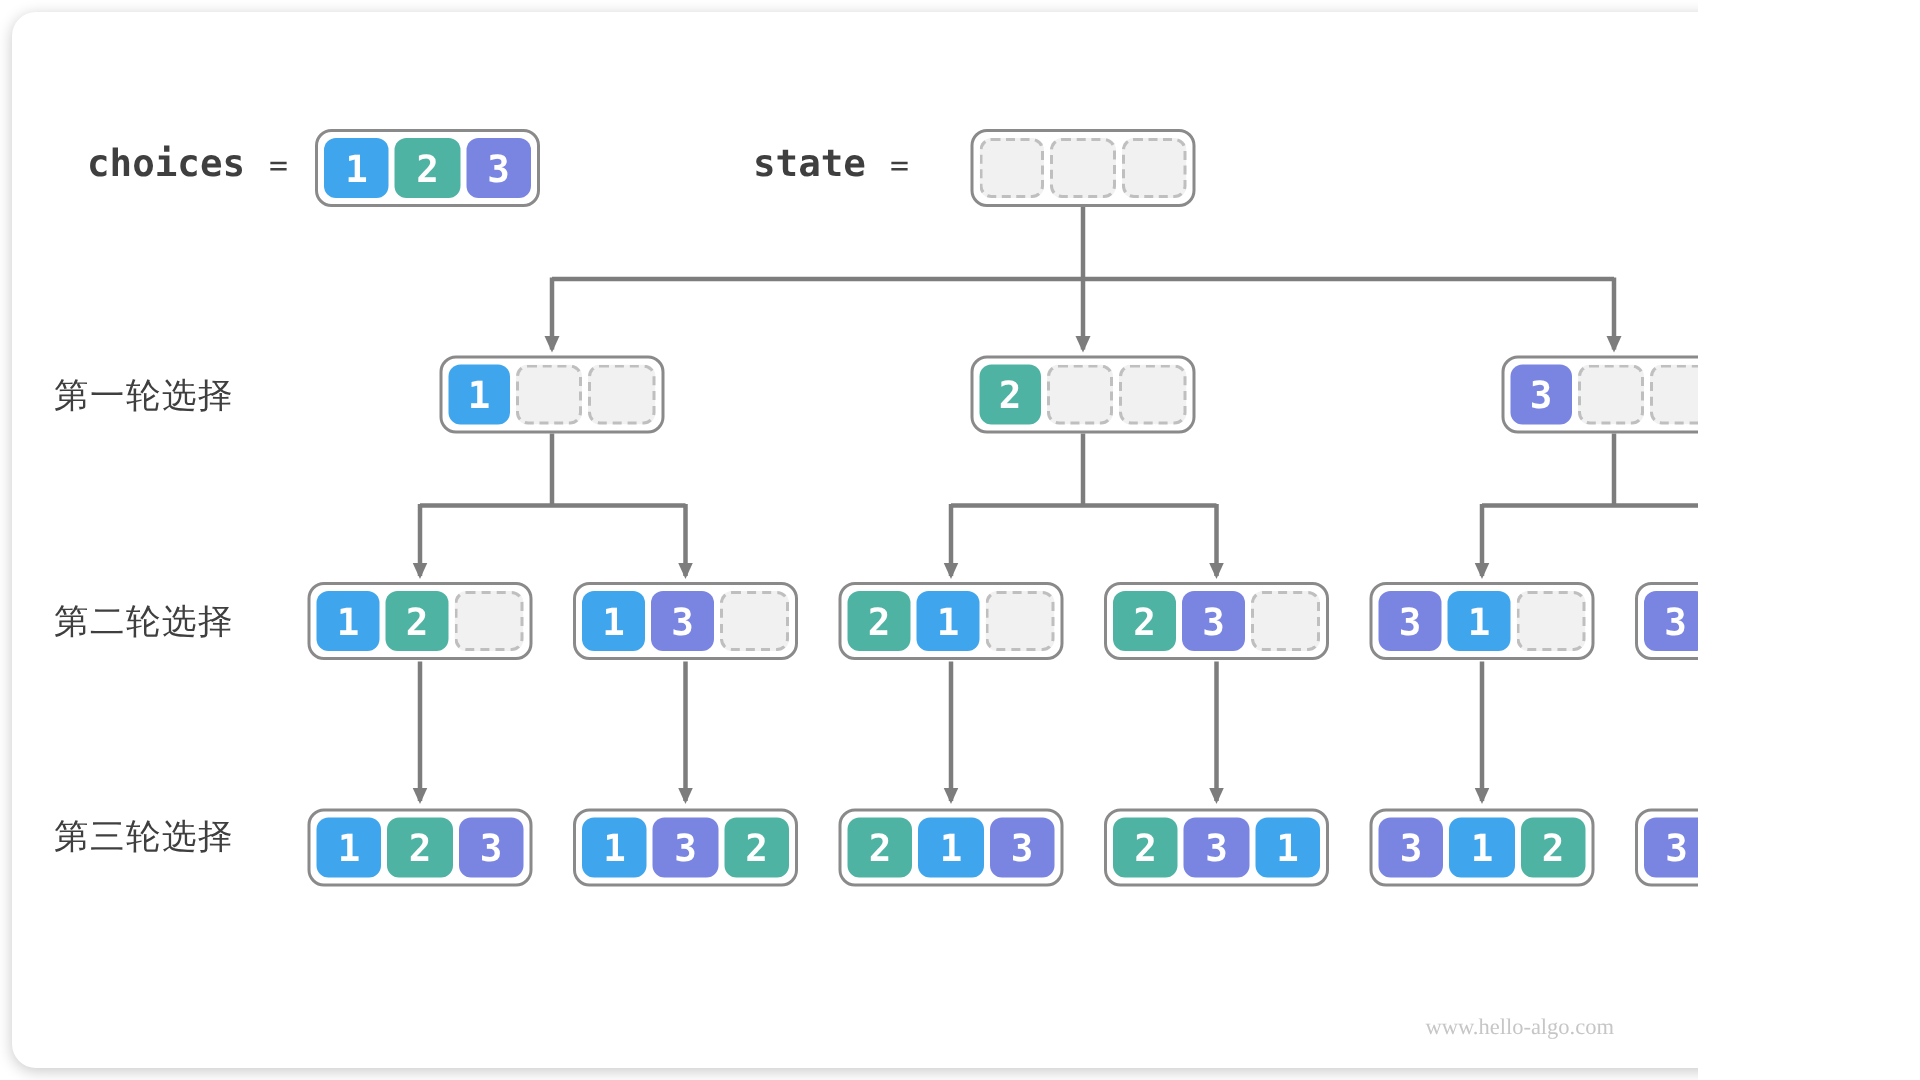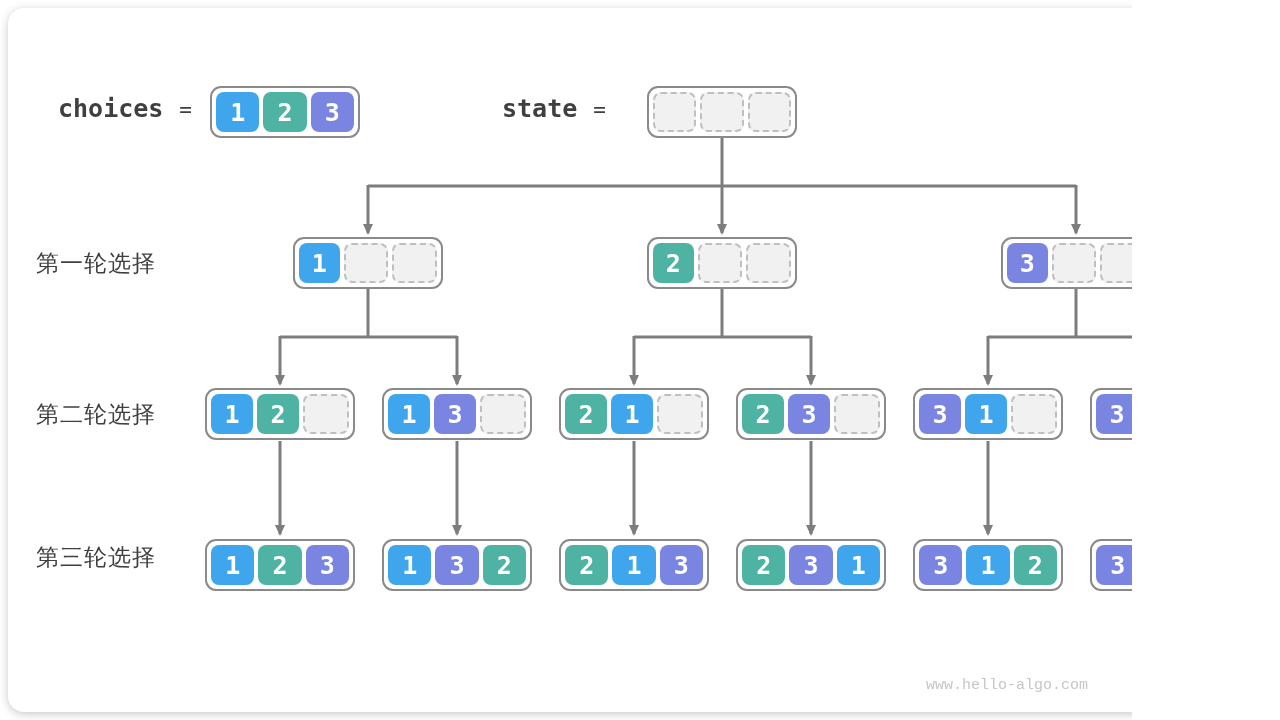--- a/index.html
+++ b/index.html
@@ -11,21 +11,21 @@
   .kw{font-family:"DejaVu Sans Mono",monospace;font-weight:700;font-size:25px;}
   .eq{font-family:"DejaVu Sans Mono",monospace;font-weight:500;font-size:21px;}
   .round-label{position:absolute;left:36px;width:150px;font-size:23px;font-weight:400;color:var(--text);
                letter-spacing:1px;line-height:30px;}
   .node{position:absolute;box-sizing:border-box;width:150px;height:52px;background:#fff;
         border:2px solid var(--node-border);border-radius:11px;display:flex;align-items:center;gap:4px;padding:4px;}
   .cell{box-sizing:border-box;flex:1;height:40px;border-radius:8px;display:flex;align-items:center;justify-content:center;
         color:#fff;font-family:"DejaVu Sans Mono",monospace;font-weight:700;font-size:25px;}
   .cell.v1{background:var(--c1);} .cell.v2{background:var(--c2);} .cell.v3{background:var(--c3);}
   .cell.empty{background:var(--empty-fill);border:2px dashed var(--empty-border);}
-  .watermark{position:absolute;right:44px;top:677px;font-family:Liberation Mono, monospace;font-size:15px;color:var(--wm);}
+  .watermark{position:absolute;right:56px;top:677px;font-family:Liberation Serif, serif;font-size:15px;color:var(--wm);}
 </style>
 </head>
 <body>
 
 <div class="page" style="--c1: #3fa5ec; --c2: #4eb3a3; --c3: #7a85e2; --node-border: #8a8a8a; --empty-fill: #f1f1f1; --empty-border: #bfbfbf; --text: #3f3f3f; --wm: #c6c6c6;">
   <div class="card"></div>
   <svg id="connectors" viewBox="0 0 1280 720">
       <defs>
         <marker id="ah" markerUnits="userSpaceOnUse" markerWidth="14" markerHeight="12" refX="9" refY="5" orient="auto">
           <path d="M0,0 L11,5 L0,10 z" fill="#7d7d7d"></path>

